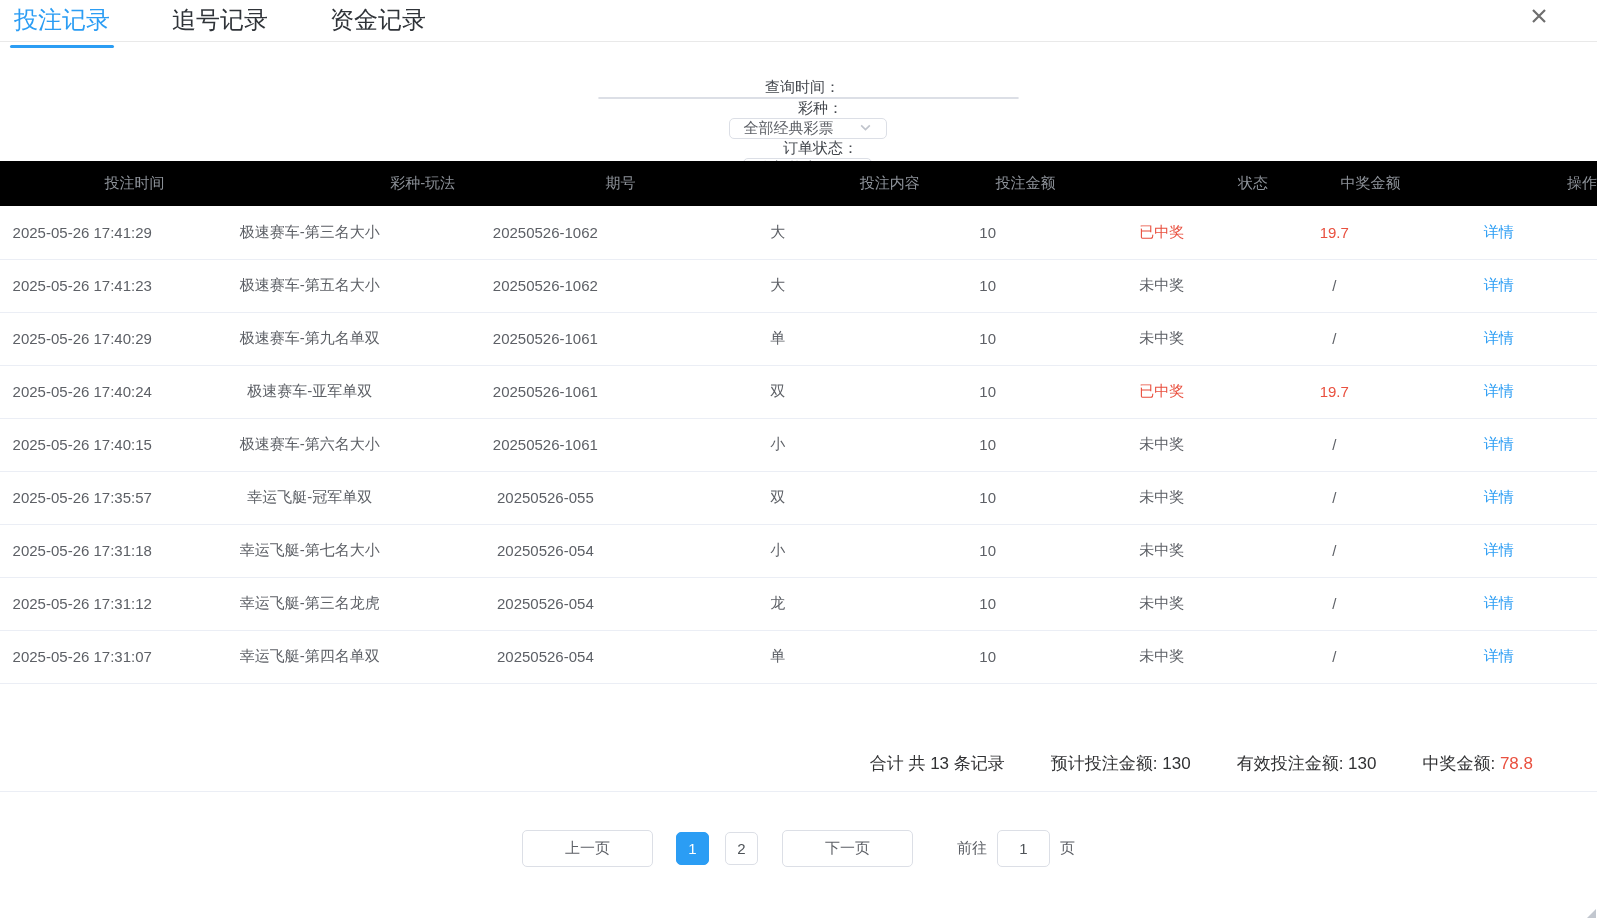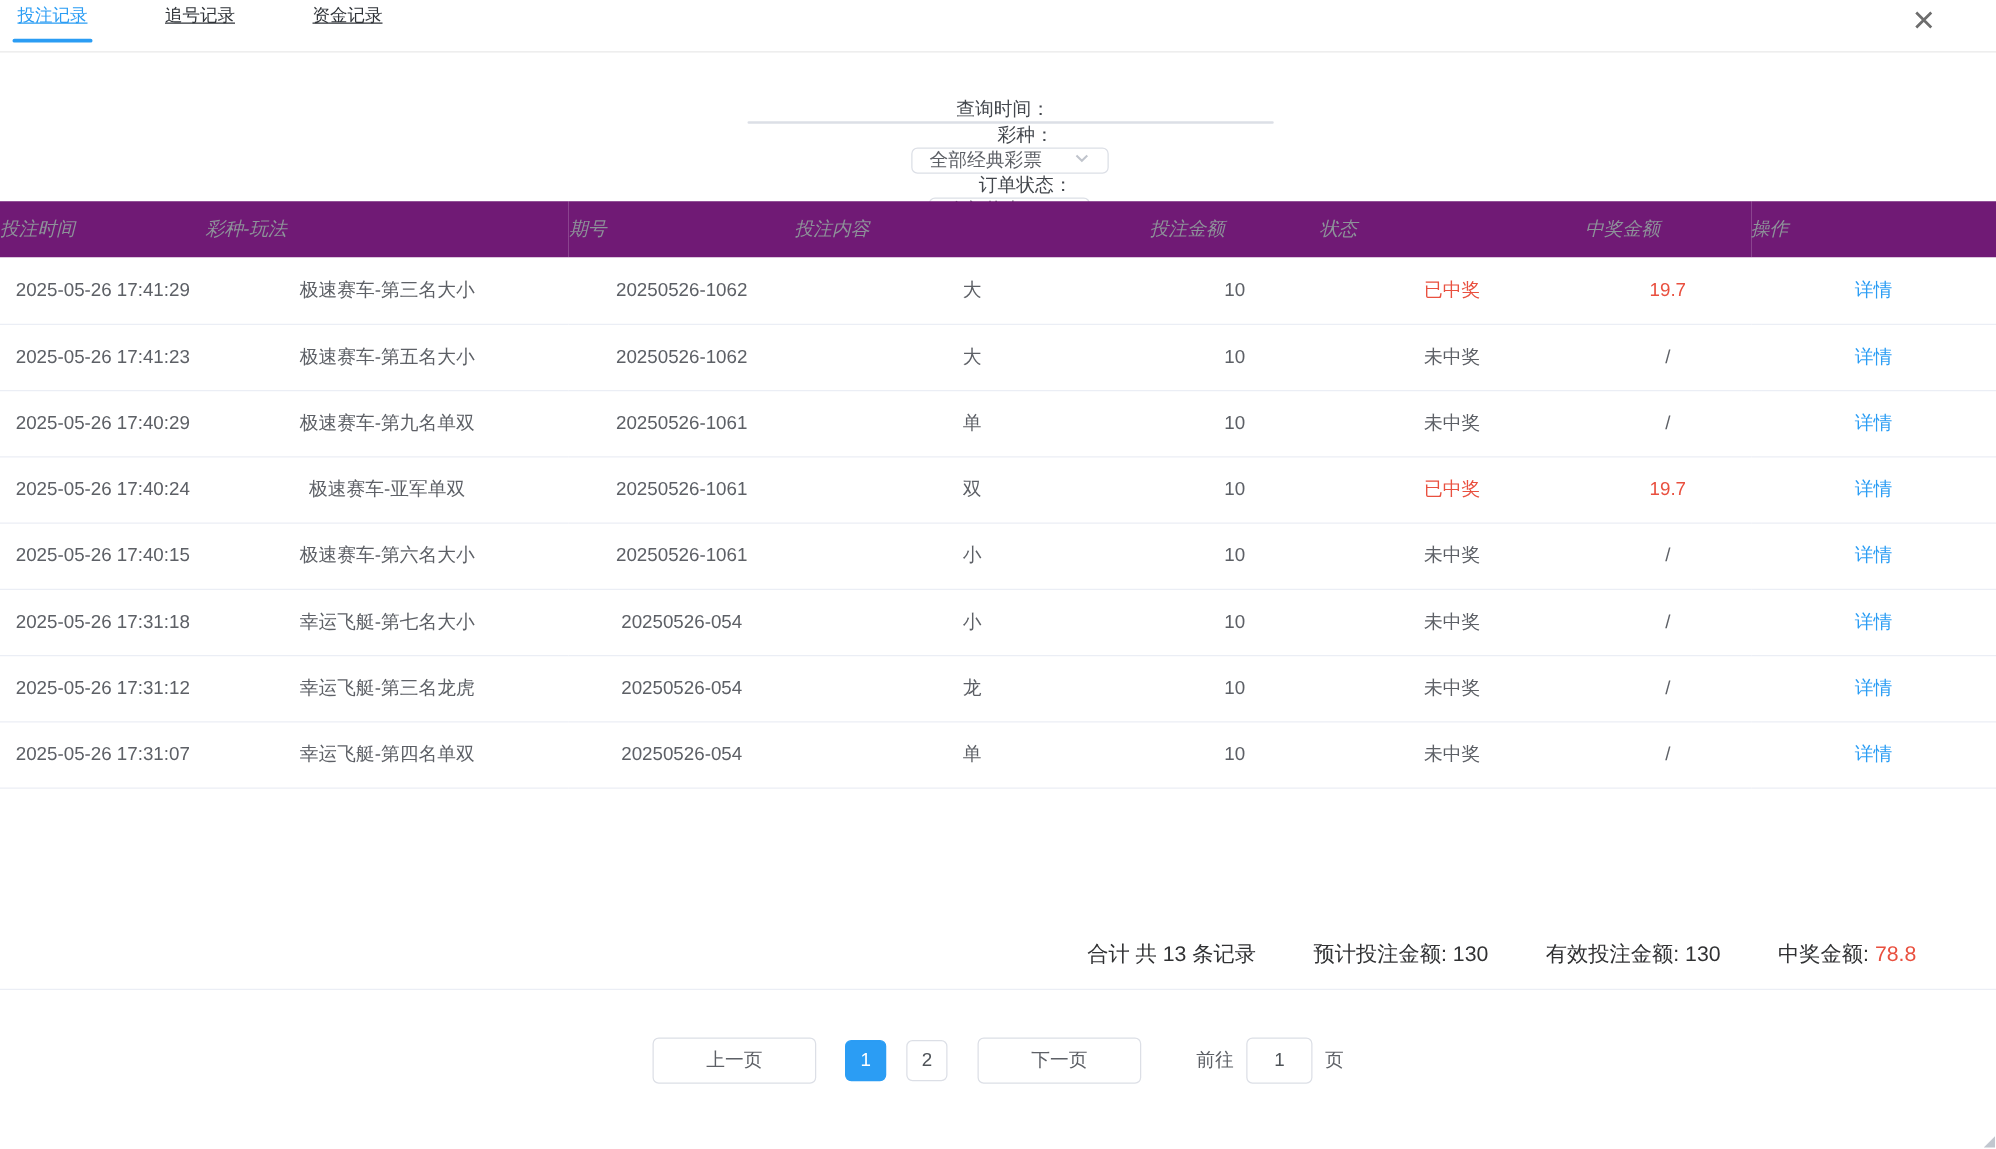--- a/index.html
+++ b/index.html
@@ -5,22 +5,22 @@
   :root { --accent:#2b9df4; --danger:#e9503f; }
   * { box-sizing:border-box; margin:0; padding:0; }
   html,body { width:1597px; height:919px; }
   body {
     font-family:"Liberation Sans","DejaVu Sans",sans-serif;
     background:#fff; color:#2f3338; position:relative; overflow:hidden;
   }
   
   .tabbar { position:relative; height:42px; border-bottom:1px solid #e9e9e9;
     display:flex; align-items:flex-start; padding-left:10px; }
-  .tab { position:relative; font-size:14px; color:#2f3338; padding:4px 4px 12px 4px;
-    margin-right:54px; cursor:pointer;text-decoration:underline; }
+  .tab { position:relative; font-size:24px; color:#2f3338; padding:4px 4px 12px 4px;
+    margin-right:54px; cursor:pointer; }
   .tab.active { color:var(--accent); }
   .tab.active::after { content:""; position:absolute; left:0; right:0; bottom:0;
     height:3px; border-radius:2px; background:var(--accent); }
   .close-btn { position:absolute; right:46px; top:4px; width:24px; height:24px;
     display:flex; align-items:center; justify-content:center; cursor:pointer; }
   
   .filters { position:absolute; top:78px; left:0; width:100%; height:45px;
     display:flex; align-items:center; padding-left:8px; font-size:15px; color:#43474d;flex-direction:column; }
   .btn-group { display:inline-flex; border:1px solid #dcdfe6; border-radius:6px;
     overflow:hidden; margin-left:12px; height:45px; background:#fff; }
@@ -35,22 +35,22 @@
     border:1px solid #dcdfe6; border-radius:5px; height:63px; padding:0 14px;
     margin-left:10px; color:#5d6066; cursor:pointer; background:#fff; }
   .select.lottery { width:158px; }
   .select.status { width:129px; }
   .primary-btn { margin-left:24px; width:100px; height:45px; border:none;
     border-radius:5px; background:var(--accent); color:#fff; font-size:12px;
     cursor:pointer; font-family:inherit; }
   
   .records { position:absolute; top:161px; left:0; width:1597px;
     border-collapse:collapse; table-layout:fixed; font-size:15px; }
-  .records thead th { background:#701a75; color:#8d9299; font-weight:normal;
-    height:45px; text-align:left;font-style:italic; }
+  .records thead th { background:#000000; color:#8d9299; font-weight:normal;
+    height:45px; text-align:right; }
   .records tbody td { height:53px; text-align:center; color:#5d6066;
     border-bottom:1px solid #ebeef5; background:#fff; }
   .records td.won, .records td.prize-won { color:var(--danger); }
   .records a.detail { color:var(--accent); text-decoration:none; cursor:pointer; }
   
   .summary { position:absolute; top:736px; left:0; width:100%; height:56px;
     display:flex; align-items:center; justify-content:flex-end; gap:46px;
     padding-right:64px; font-size:17px; color:#303133;
     border-bottom:1px solid #ebeef5; background:#fff; }
   .summary .red { color:var(--danger); }
@@ -191,20 +191,30 @@
         <td>2025-05-26 17:40:15</td>
         <td>极速赛车-第六名大小</td>
         <td>20250526-1061</td>
         <td>小</td>
         <td>10</td>
         <td>未中奖</td>
         <td>/</td>
         <td><a class="detail">详情</a></td>
       </tr>
       <tr>
+        <td>2025-05-26 17:35:57</td>
+        <td>幸运飞艇-冠军单双</td>
+        <td>20250526-055</td>
+        <td>双</td>
+        <td>10</td>
+        <td>未中奖</td>
+        <td>/</td>
+        <td><a class="detail">详情</a></td>
+      </tr>
+      <tr>
         <td>2025-05-26 17:31:18</td>
         <td>幸运飞艇-第七名大小</td>
         <td>20250526-054</td>
         <td>小</td>
         <td>10</td>
         <td>未中奖</td>
         <td>/</td>
         <td><a class="detail">详情</a></td>
       </tr>
       <tr>

